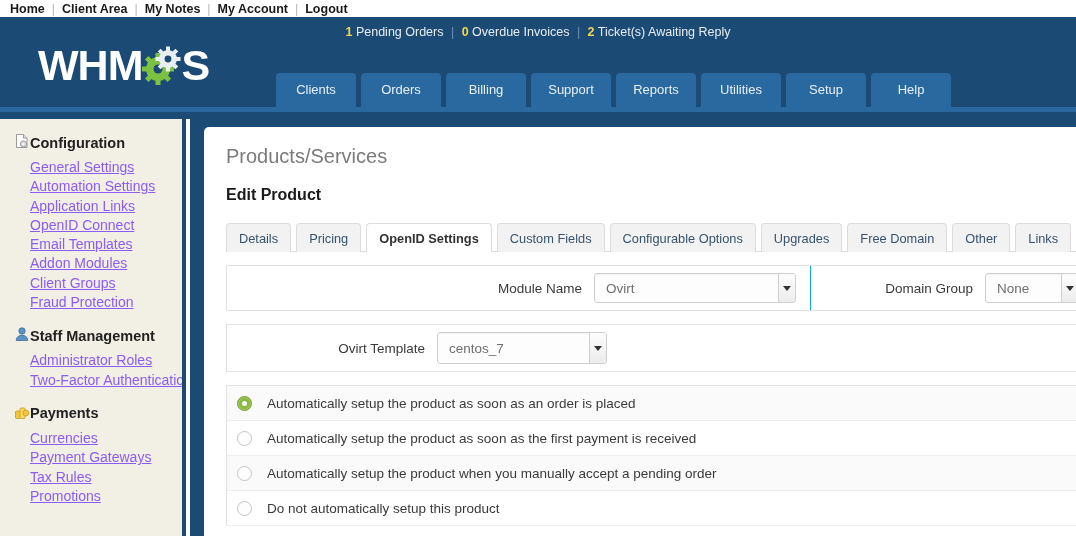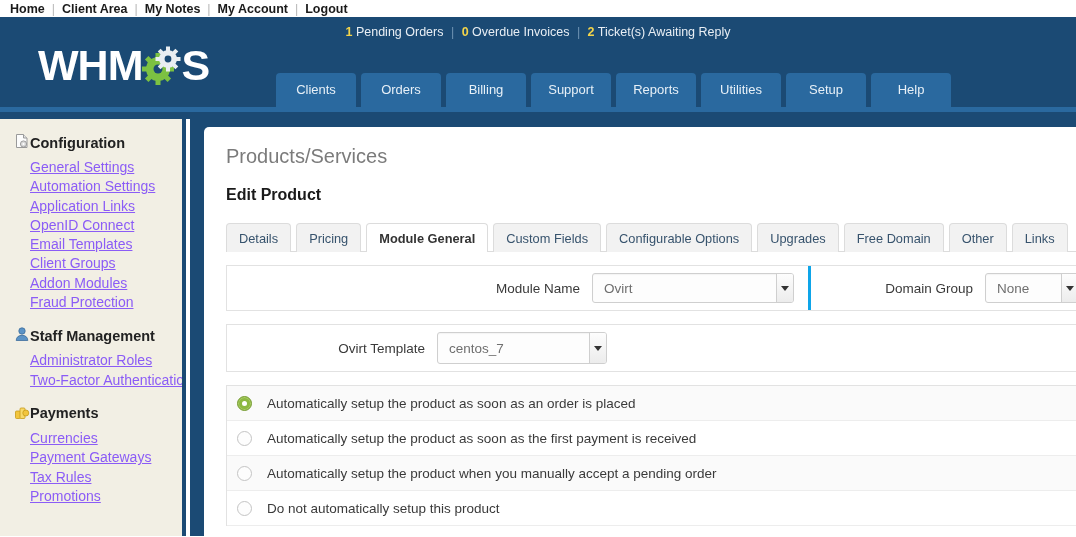--- a/index.html
+++ b/index.html
@@ -227,21 +227,21 @@
     border-left: 4px solid transparent;
     border-right: 4px solid transparent;
     border-top: 5px solid #333;
   }
 
   .panel-module {
     background: #fbfbfb;
   }
   .panel-module .left-white {
     background: #ffffff;
-    border-right: 3px solid #0ea5e9;
+    border-right: 1px solid #0ea5e9;
     display: flex; align-items: center;
     padding: 7px 14px 7px 0;
     flex: 0 0 584px;
     justify-content: flex-end;
   }
   .panel-module .right-area {
     flex: 1;
     display: flex; align-items: center;
     justify-content: flex-end;
     background: #ffffff;
@@ -393,22 +393,22 @@
           </svg>
         </span>
         <span>Configuration</span>
       </div>
       <div class="side-links">
         <a href="#">General Settings</a>
         <a href="#">Automation Settings</a>
         <a href="#">Application Links</a>
         <a href="#">OpenID Connect</a>
         <a href="#">Email Templates</a>
+        <a href="#">Addon Modules</a>
         <a href="#">Client Groups</a>
-        <a href="#">Addon Modules</a>
         <a href="#">Fraud Protection</a>
       </div>
     </div>
 
     <div class="side-group" style="margin-top:14px;">
       <div class="side-head">
         <span>
           <svg width="16" height="16" viewBox="0 0 16 16">
             <circle cx="8" cy="5" r="3.2" fill="#5b93c6" stroke="#3d6d9c" stroke-width=".8"></circle>
             <path d="M2.2 14.5 c0-3.4 2.6-5.2 5.8-5.2 s5.8 1.8 5.8 5.2 z" fill="#5b93c6" stroke="#3d6d9c" stroke-width=".8"></path>
@@ -445,21 +445,21 @@
   <div class="content-bg"></div>
 
   <div class="content-card">
 
     <h1 class="page-title">Products/Services</h1>
     <h2 class="section-title">Edit Product</h2>
 
     <div class="prodtabs">
       <div class="ptab">Details</div>
       <div class="ptab">Pricing</div>
-      <div class="ptab active">Module General</div>
+      <div class="ptab active">OpenID Settings</div>
       <div class="ptab">Custom Fields</div>
       <div class="ptab">Configurable Options</div>
       <div class="ptab">Upgrades</div>
       <div class="ptab">Free Domain</div>
       <div class="ptab">Other</div>
       <div class="ptab">Links</div>
     </div>
 
     <div class="panel panel-module">
       <div class="left-white">

